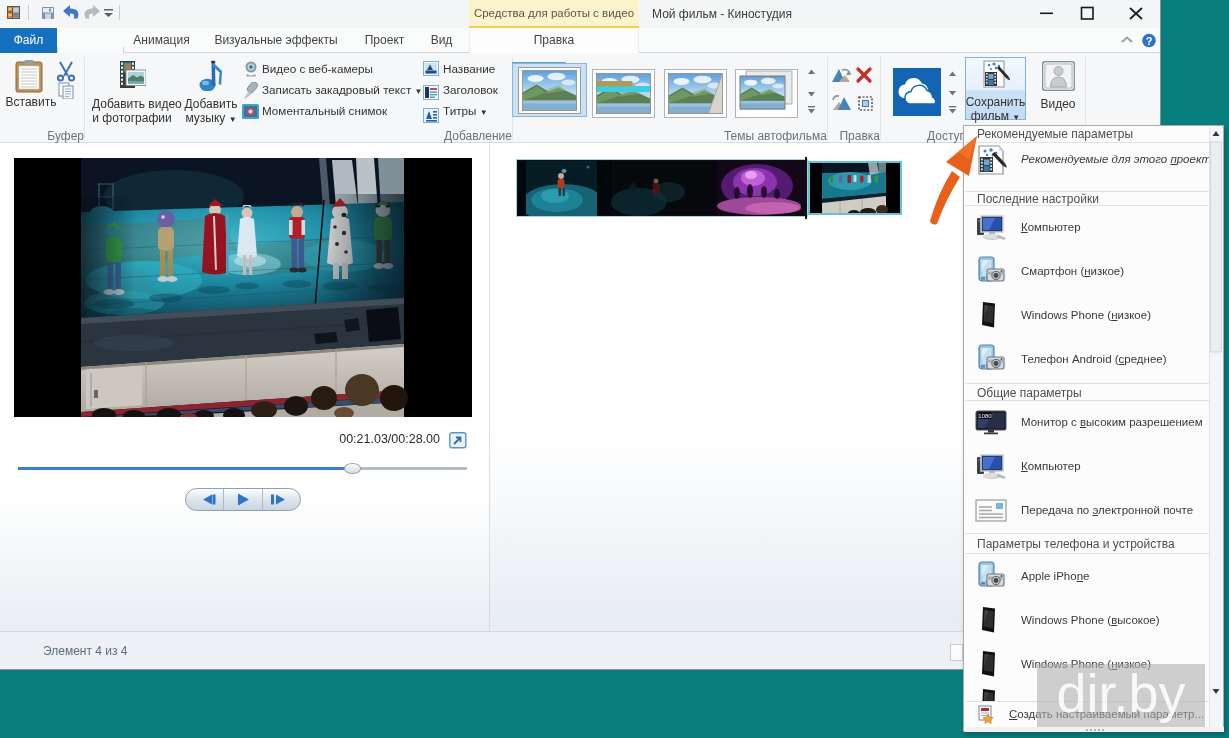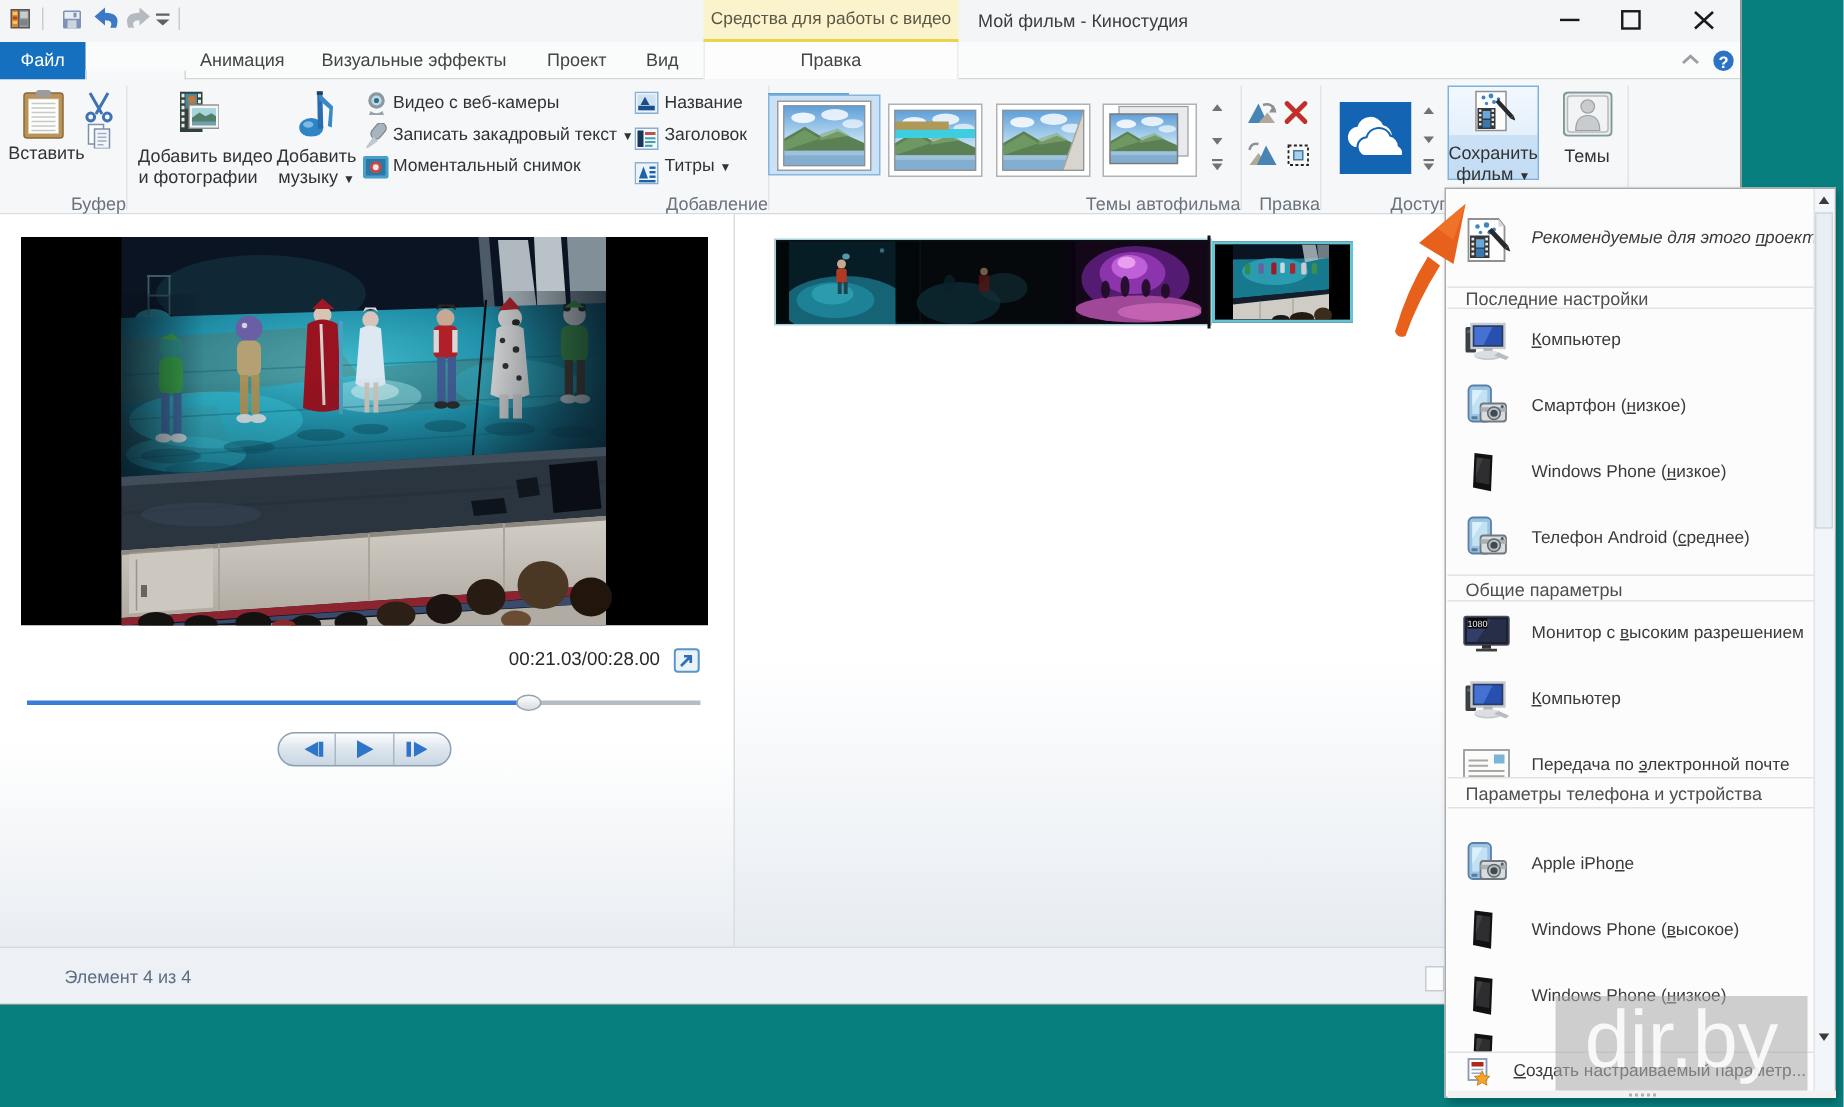--- a/index.html
+++ b/index.html
@@ -308,21 +308,21 @@
       <path d="M24 19 l2 -2 l1.5 3.5 z" fill="#2a2a2a"></path>
     </svg>
     <div class="rbtn-txt abs" style="left:965px;top:42px;width:61px;">Сохранить<br>фильм <span style="font-size:8px;">▼</span></div>
 
     <svg class="abs" style="left:1042px;top:8px" width="33" height="30" viewBox="0 0 33 30">
       <rect x="0.5" y="0.5" width="32" height="29" rx="3" fill="#e8eaec" stroke="#7c9a9c" stroke-width="1.5"></rect>
       <rect x="3" y="3" width="27" height="24" rx="2" fill="#f2f3f4" stroke="#b8babc" stroke-width="1"></rect>
       <circle cx="16.5" cy="10" r="4.5" fill="#c8cccf" stroke="#9aa0a4" stroke-width="0.8"></circle>
       <path d="M8.5 26 q0 -10 8 -10 q8 0 8 10 z" fill="#c8cccf" stroke="#9aa0a4" stroke-width="0.8"></path>
     </svg>
-    <div class="rbtn-txt abs" style="left:1032px;top:44px;width:52px;">Темы</div>
+    <div class="rbtn-txt abs" style="left:1032px;top:44px;width:52px;">Видео</div>
     <div class="gsep" style="left:1085px;"></div>
   </div>
   <div class="content">
     <div class="preview" id="preview">
       <svg class="abs" style="left:14px;top:15px" width="458" height="259" viewBox="0 0 458 259">
         <defs>
           <radialGradient id="stg" cx="0.45" cy="0.35" r="0.75">
             <stop offset="0" stop-color="#41bacc"></stop>
               <stop offset="0.45" stop-color="#2090a8"></stop>
               <stop offset="1" stop-color="#0c4256"></stop>
@@ -687,20 +687,21 @@
       <rect x="2" y="1" width="12" height="14" fill="#fdfdfd" stroke="#8898b8" stroke-width="1.2"></rect>
       <rect x="4" y="3" width="8" height="3" fill="#b02818"></rect>
       <g stroke="#98a8c0" stroke-width="1">
           <path d="M4 8 h8 M4 10.5 h8"></path>
         </g>
       <path d="M11 9 l1.6 3.2 l3.6 0.4 l-2.6 2.4 l0.7 3.5 l-3.3 -1.8 l-3.1 1.8 l0.6 -3.5 l-2.6 -2.4 l3.6 -0.4 z" fill="#f4a428" stroke="#c87818" stroke-width="0.6"></path>
     </g>
   </defs>
 </svg>
 <div class="menu" id="menu">
+  <div class="mhdr" style="top:0;height:17px;line-height:17px;border-top:none;">Рекомендуемые параметры</div>
   <div class="mitem" style="top:12px;height:44px;font-style:italic;">
       <svg width="32" height="32" viewBox="0 0 32 32">
         <use href="#i-reco"></use>
       </svg>
       <span class="txt">Рекомендуемые для этого <u>п</u>роекта</span>
     </div>
   <div class="mhdr" style="top:65px;height:15px;line-height:15px;">Последние настройки</div>
   <div class="mitem" style="top:80px;height:44px;">
       <svg width="32" height="32" viewBox="0 0 32 32">
         <use href="#i-pc"></use>
@@ -737,21 +738,21 @@
         <use href="#i-pc"></use>
       </svg>
       <span class="txt"><u>К</u>омпьютер</span>
     </div>
   <div class="mitem" style="top:363px;height:44px;text-align:right;">
       <svg width="32" height="32" viewBox="0 0 32 32">
         <use href="#i-mail"></use>
       </svg>
       <span class="txt">Передача по <u>э</u>лектронной почте</span>
     </div>
-  <div class="mhdr" style="top:392px;height:21px;line-height:21px;">Параметры телефона и устройства</div>
+  <div class="mhdr" style="top:407px;height:21px;line-height:21px;">Параметры телефона и устройства</div>
   <div class="mitem" style="top:473px;height:44px;">
       <svg width="32" height="32" viewBox="0 0 32 32">
         <use href="#i-wp"></use>
       </svg>
       <span class="txt">Windows Phone (<u>в</u>ысокое)</span>
     </div>
   <div class="mitem" style="top:428px;height:45px;">
       <svg width="32" height="32" viewBox="0 0 32 32">
         <use href="#i-phone"></use>
       </svg>

